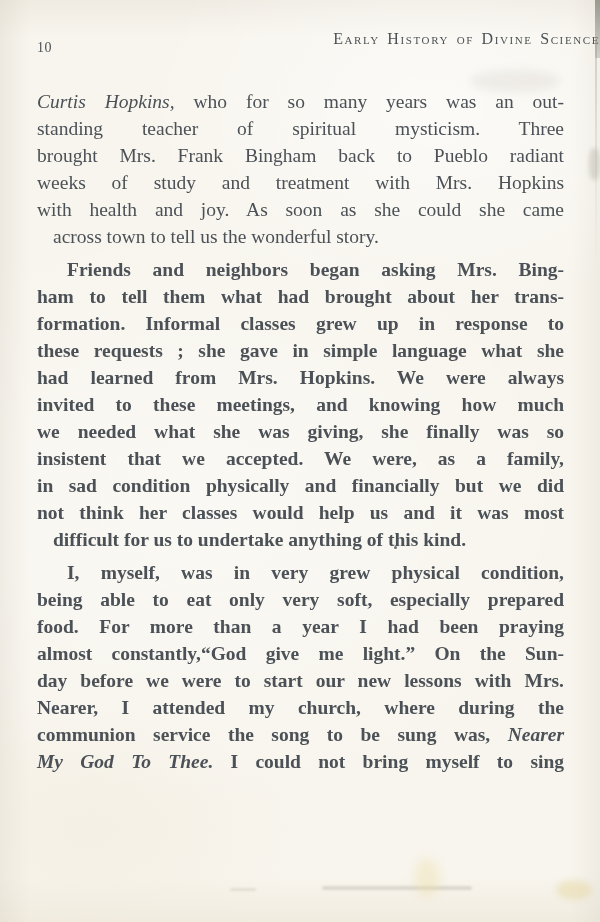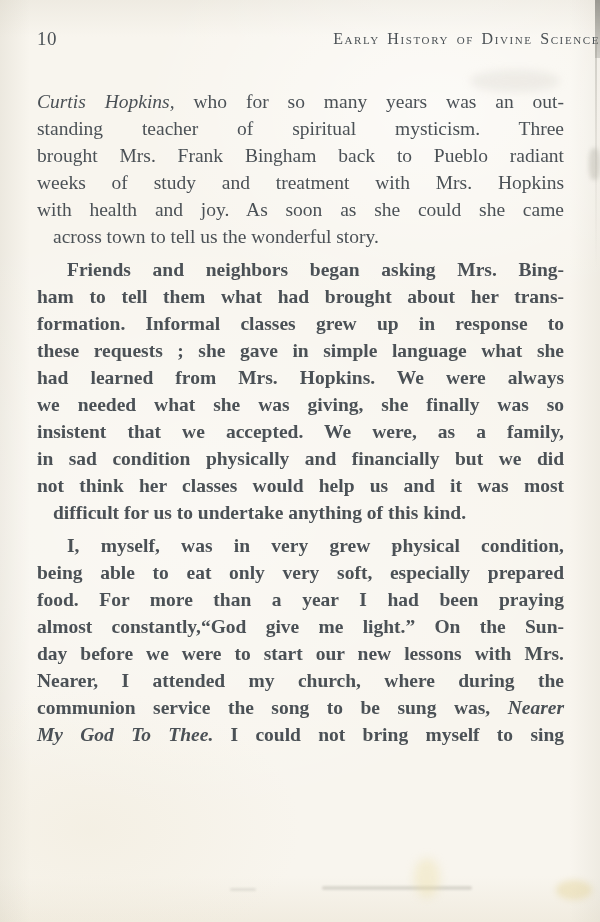--- a/index.html
+++ b/index.html
@@ -12,22 +12,22 @@
     background-color: #f8f5ee;
     background-image:
       radial-gradient(ellipse 420px 300px at 72% 12%, rgba(255,255,255,0.55), rgba(255,255,255,0) 70%),
       radial-gradient(ellipse 520px 420px at 35% 55%, rgba(255,255,255,0.35), rgba(255,255,255,0) 75%),
       radial-gradient(ellipse 300px 200px at 15% 90%, rgba(240,234,218,0.5), rgba(240,234,218,0) 70%),
       linear-gradient(to right, rgba(205,200,185,0.28), rgba(205,200,185,0) 5%, rgba(205,200,185,0) 95%, rgba(205,200,185,0.22)),
       linear-gradient(to bottom, rgba(210,205,190,0.25), rgba(210,205,190,0) 4%, rgba(210,205,190,0) 95%, rgba(222,212,186,0.28));
   }
   .header { position: absolute; top: 0; left: 0; right: 0; height: 60px; }
   .pagenum {
-    position: absolute; left: 37px; top: 28px;
-    font-size: 19px; color: #4c5257; letter-spacing: 0.5px;
+    position: absolute; left: 37px; top: 40px;
+    font-size: 14px; color: #4c5257; letter-spacing: 0.5px;
   }
   .runhead {
     position: absolute; left: 0; right: 0; top: 30px;
     text-align: right;
     font-variant: small-caps;
     font-size: 16px;
     letter-spacing: 1.6px;
     word-spacing: 2px;
     color: #4b5155;
     font-family: Liberation Serif, serif;
@@ -107,20 +107,21 @@
         <div class="line"><span>weeks of study and treatment with Mrs. Hopkins</span></div>
         <div class="line"><span>with health and joy.  As soon as she could she came</span></div>
         <div class="line last"><span>across town to tell us the wonderful story.</span></div>
       </div>
       <div class="para">
         <div class="line indent"><span>Friends and neighbors began asking Mrs. Bing-</span></div>
         <div class="line"><span>ham to tell them what had brought about her trans-</span></div>
         <div class="line"><span>formation.  Informal classes grew up in response to</span></div>
         <div class="line"><span>these requests ; she gave in simple language what she</span></div>
         <div class="line"><span>had learned from Mrs. Hopkins.  We were always</span></div>
+        <div class="line"><span>invited to these meetings, and knowing how much</span></div>
         <div class="line"><span>we needed what she was giving, she finally was so</span></div>
         <div class="line"><span>insistent that we accepted.  We were, as a family,</span></div>
         <div class="line"><span>in sad condition physically and financially but we did</span></div>
         <div class="line"><span>not think her classes would help us and it was most</span></div>
         <div class="line last"><span>difficult for us to undertake anything of this kind.</span></div>
       </div>
       <div class="para">
         <div class="line indent"><span>I, myself, was in very grew physical condition,</span></div>
         <div class="line"><span>being able to eat only very soft, especially prepared</span></div>
         <div class="line"><span>food.  For more than a year I had been praying</span></div>

